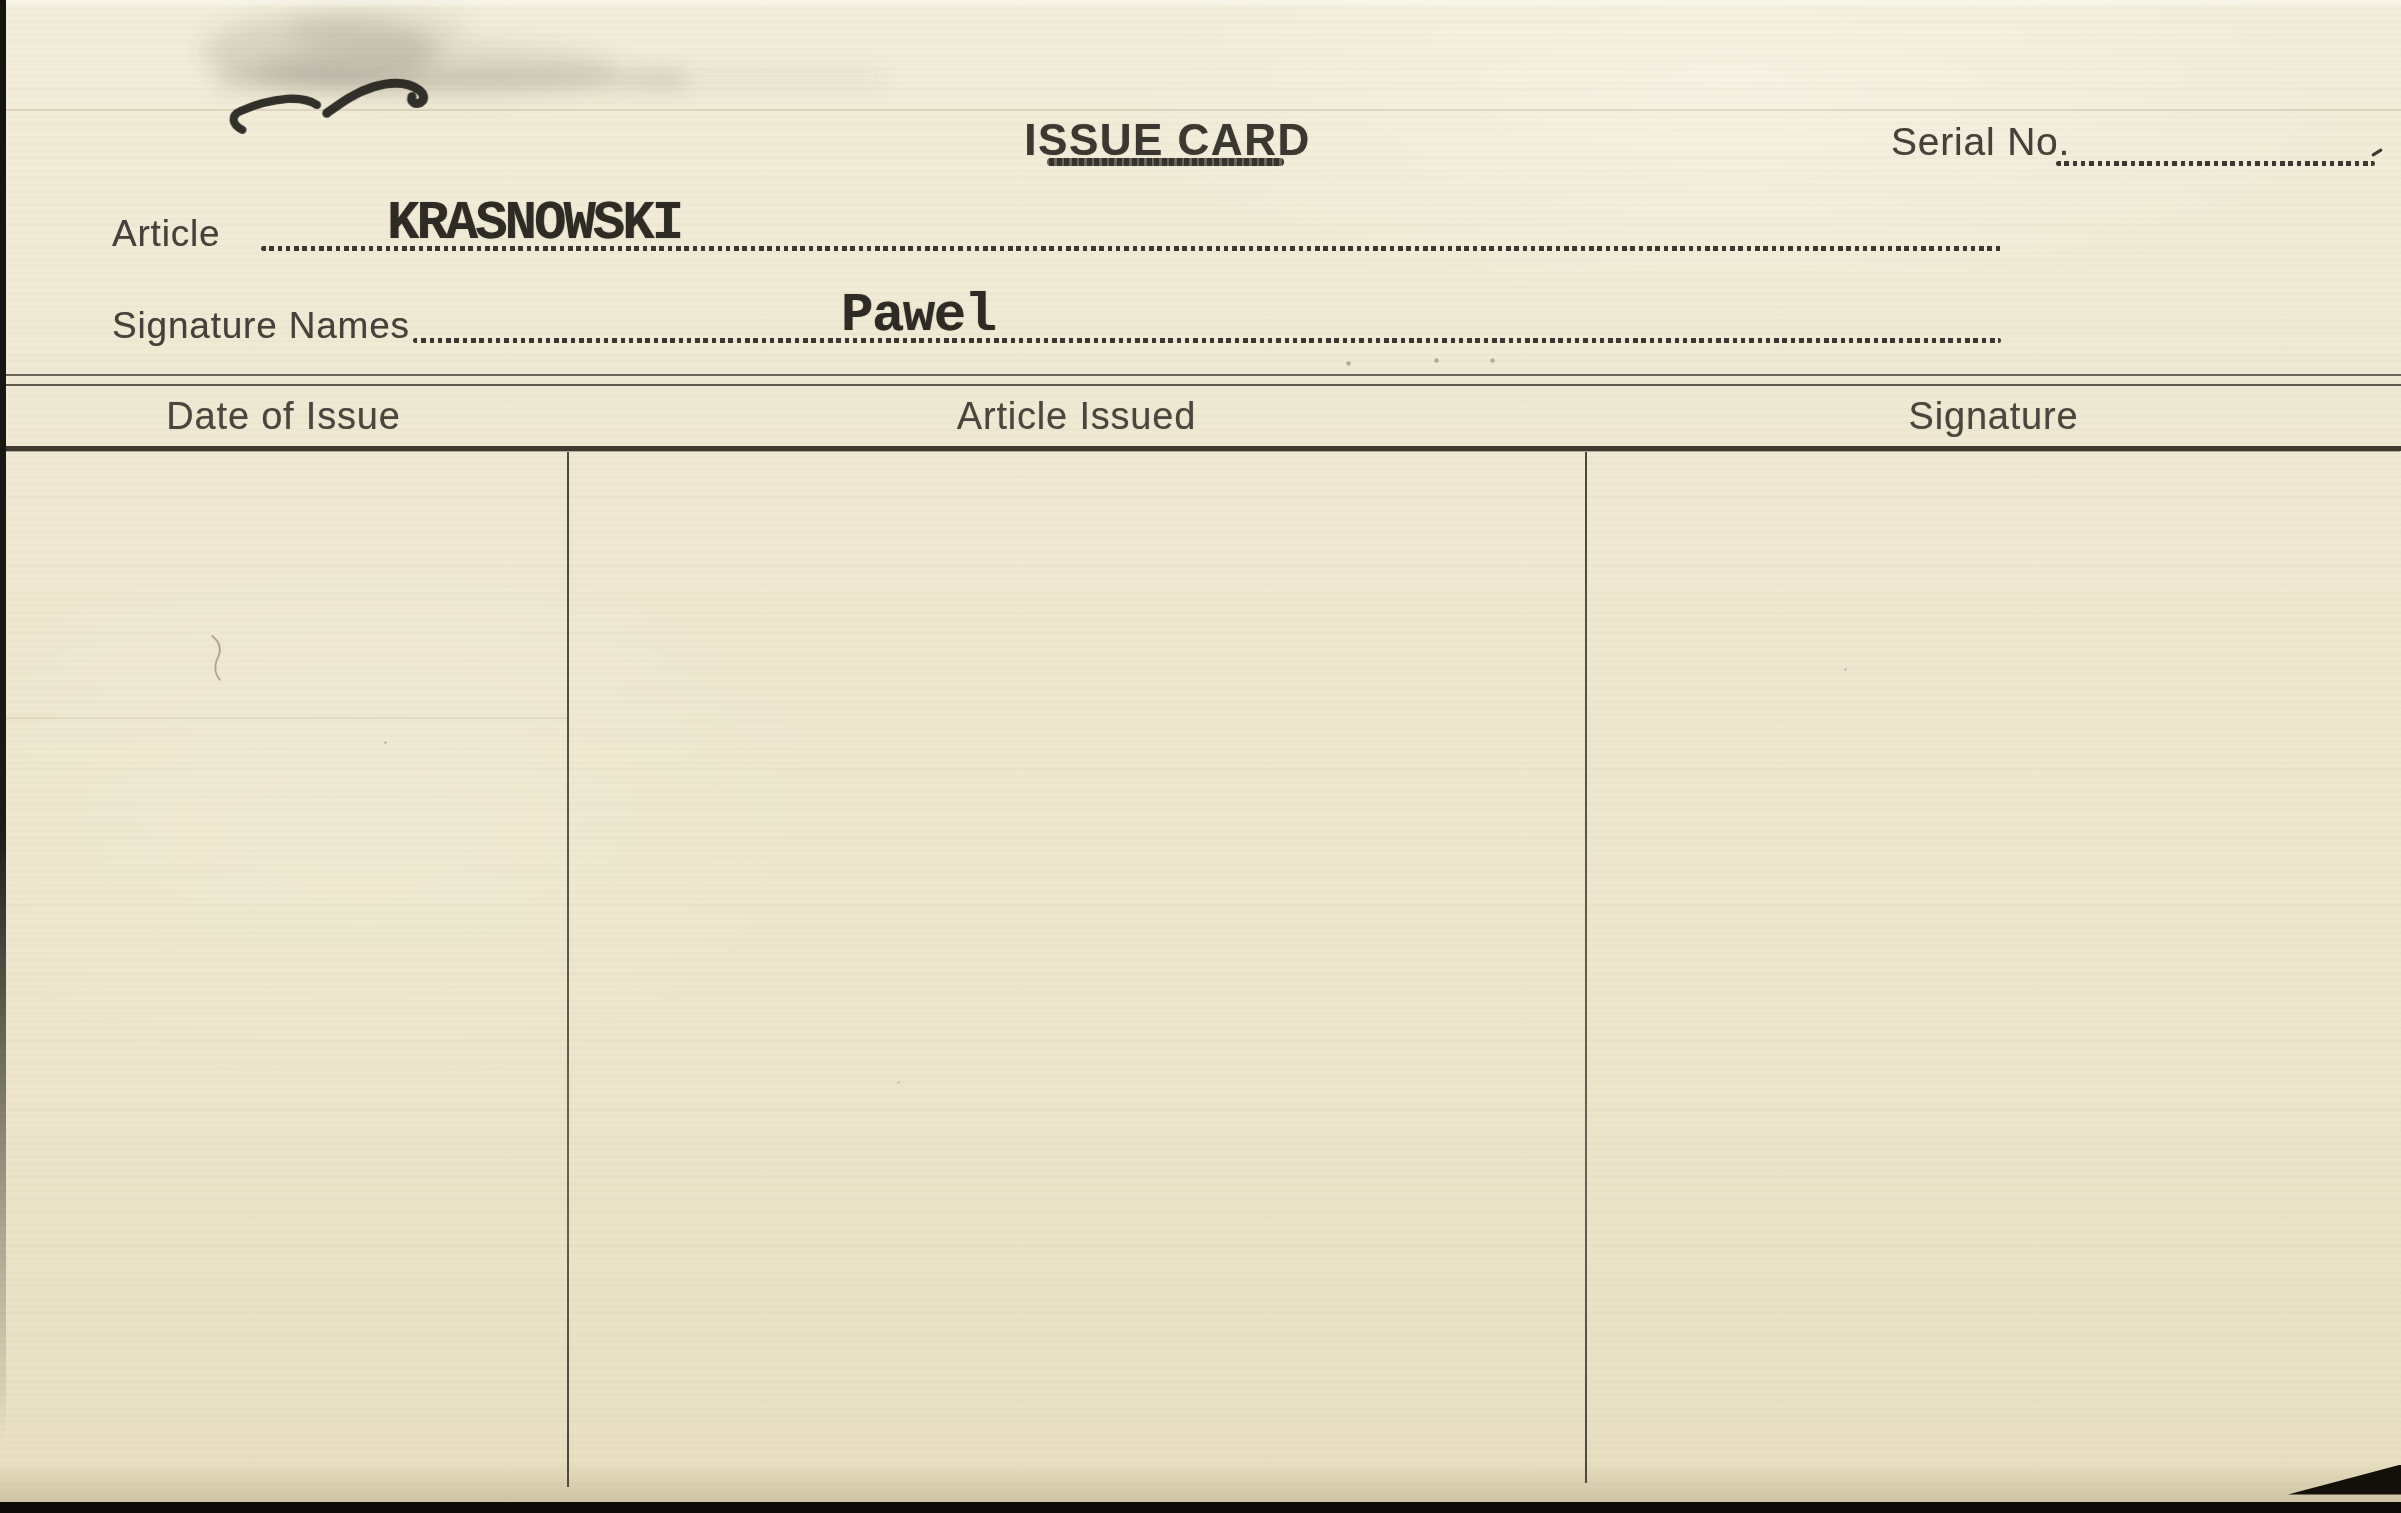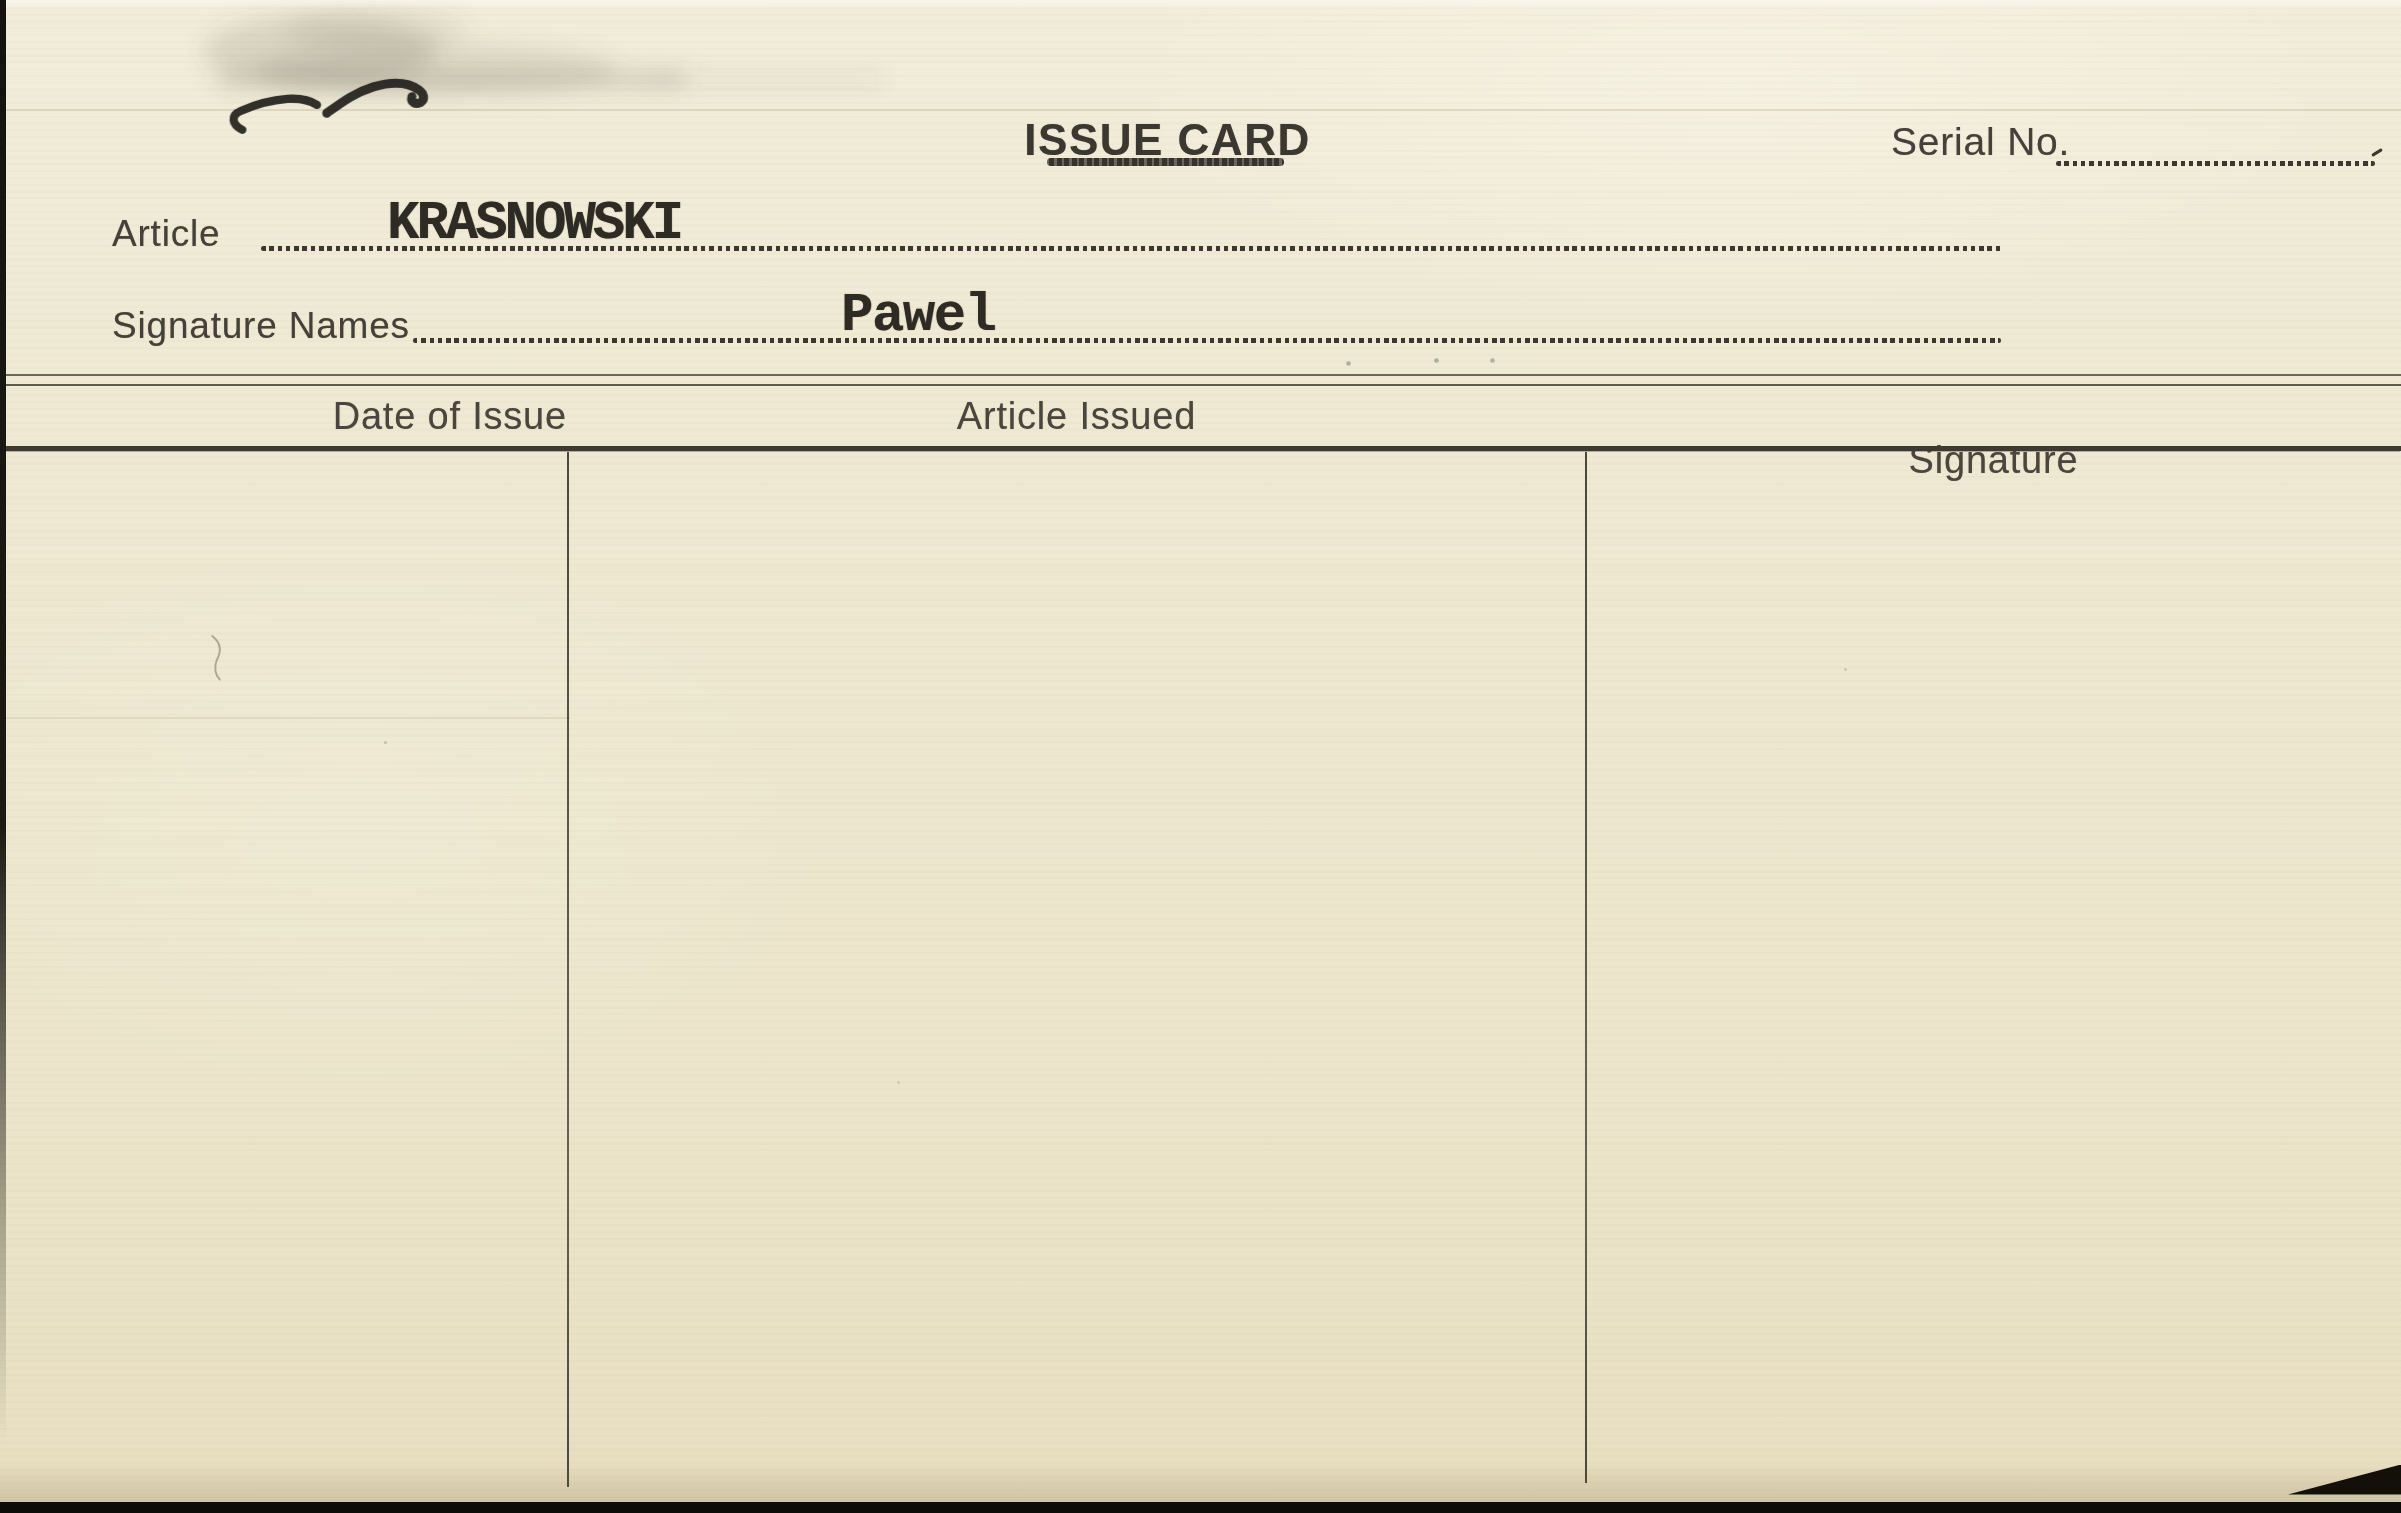--- a/index.html
+++ b/index.html
@@ -59,23 +59,23 @@
     font-weight:700;color:#2e2b25;line-height:54px;font-size:54px;
     text-shadow:0.4px 0.4px 0 rgba(46,43,37,.35), 0 0 1.5px rgba(46,43,37,.25);}
   .typed-surname{left:387px;top:197px;letter-spacing:-3px;}
   .typed-christian{left:841px;top:289px;letter-spacing:-1.5px;}
   
   .rule-a{position:absolute;left:4.5px;top:374px;width:2397px;height:2.3px;background:rgba(72,67,56,.78);}
   .rule-b{position:absolute;left:0;top:384px;width:2401px;height:2.3px;background:rgba(62,58,48,.82);}
   .rule-thick{position:absolute;left:0;top:446px;width:2401px;height:4.5px;background:#3e3a31;box-shadow:0 0.8px 0.8px rgba(62,58,49,.35);}
   .col-head{position:absolute;top:395px;font-size:38px;color:#4a463e;letter-spacing:0.8px;text-align:center;
     text-shadow:0 0 0.8px rgba(74,70,62,.4);}
-  .head-date{left:0;width:567px;text-align:right;}
+  .head-date{left:0;width:567px;}
   .head-article{left:568px;width:1017px;}
-  .head-signature{left:1585px;width:817px;margin-top:44px;}
+  .head-signature{left:1585px;width:817px;}
   .vline{position:absolute;width:2.3px;background:linear-gradient(180deg, rgba(58,54,45,.9) 0%, rgba(58,54,45,.75) 70%, rgba(58,54,45,.9) 100%);}
   .vline1{left:567px;top:452px;height:1035px;}
   .vline2{left:1585px;top:452px;height:1031px;}
   
   .smudge-svg{position:absolute;left:188px;top:0;}
   .hair-svg{position:absolute;left:194px;top:630px;}
 </style>
 </head>
 <body>
 

